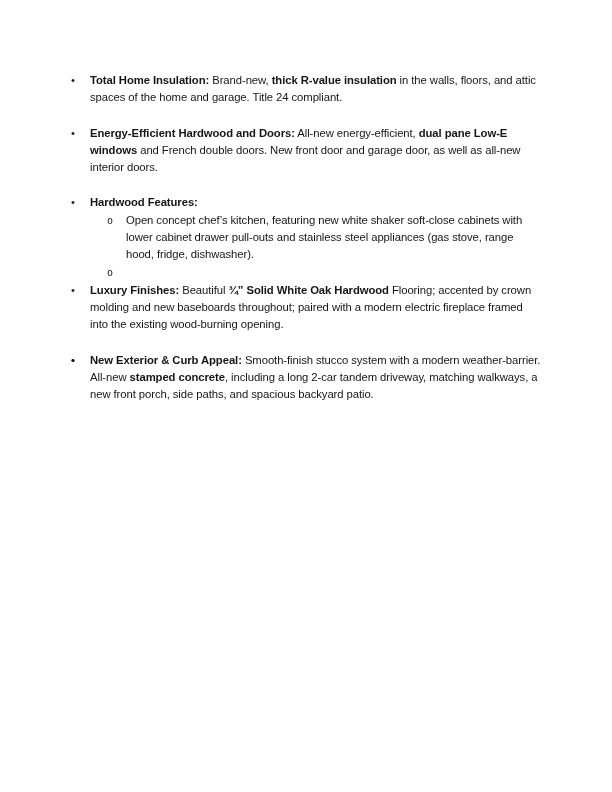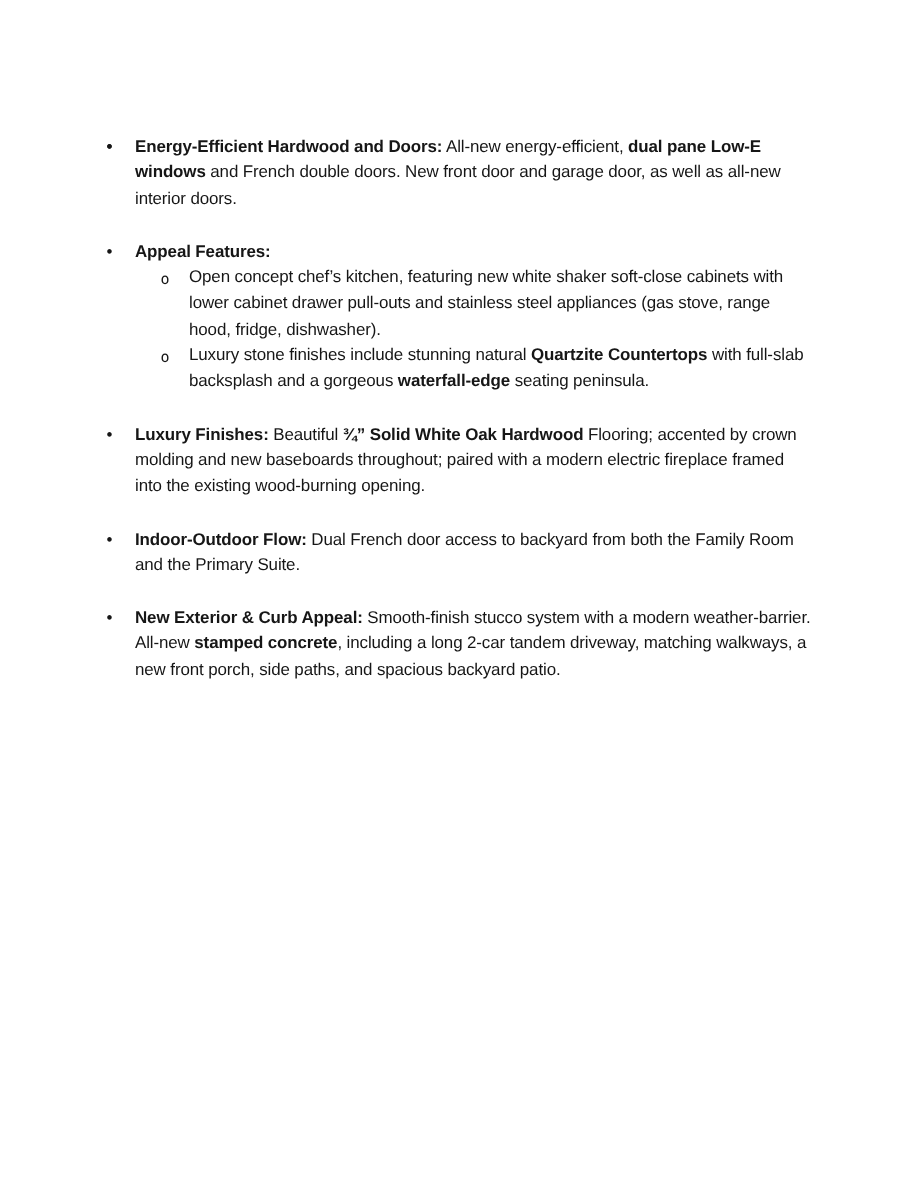--- a/index.html
+++ b/index.html
@@ -61,24 +61,24 @@
   .run-bold {
     font-weight: bold;
   }
 </style>
 </head>
 <body>
 
 <div class="page">
   <div class="content">
     <ul class="l1-list">
-        <li class="l1-item"><span class="l1-marker">•</span></li>
+        <li class="l1-item"><span class="l1-marker">•</span><span class="para"><span class="run-bold">Total Home Insulation:</span><span class="run"> Brand-new, </span><span class="run-bold">thick R-value insulation</span><span class="run"> in the walls, floors, and attic spaces of the home and garage. Title 24 compliant.</span></span></li>
         <li class="l1-item"><span class="l1-marker">•</span><span class="para"><span class="run-bold">Energy-Efficient Hardwood and Doors:</span><span class="run"> All-new energy-efficient, </span><span class="run-bold">dual pane Low-E windows</span><span class="run"> and French double doors. New front door and garage door, as well as all-new interior doors.</span></span></li>
-        <li class="l1-item"><span class="l1-marker">•</span><span class="para"><span class="run-bold">Appeal Features:</span></span><ul class="l2-list">
+        <li class="l1-item"><span class="l1-marker">•</span><span class="para"><span class="run-bold">Hardwood Features:</span></span><ul class="l2-list">
             <li class="l2-item"><span class="l2-marker">o</span><span class="para"><span class="run">Open concept chef’s kitchen, featuring new white shaker soft-close cabinets with lower cabinet drawer pull-outs and stainless steel appliances (gas stove, range hood, fridge, dishwasher).</span></span></li>
-            <li class="l2-item"><span class="l2-marker">o</span><span class="para"><span class="run">Luxury stone finishes include stunning natural </span><span class="run-bold">Quartzite Countertops</span><span class="run"> with full-slab backsplash and a gorgeous </span><span class="run-bold">waterfall-edge</span><span class="run"> seating peninsula.</span></span></li>
+            <li class="l2-item"><span class="l2-marker">o</span></li>
           </ul></li>
         <li class="l1-item"><span class="l1-marker">•</span><span class="para"><span class="run-bold">Luxury Finishes:</span><span class="run"> Beautiful </span><span class="run-bold">¾” Solid White Oak Hardwood</span><span class="run"> Flooring; accented by crown molding and new baseboards throughout; paired with a modern electric fireplace framed into the existing wood-burning opening.</span></span></li>
-        <li class="l1-item"><span class="l1-marker">•</span><span class="para"><span class="run-bold">Indoor-Outdoor Flow:</span><span class="run"> Dual French door access to backyard from both the Family Room and the Primary Suite.</span></span></li>
+        <li class="l1-item"><span class="l1-marker">•</span></li>
         <li class="l1-item"><span class="l1-marker">•</span><span class="para"><span class="run-bold">New Exterior &amp; Curb Appeal:</span><span class="run"> Smooth-finish stucco system with a modern weather-barrier. All-new </span><span class="run-bold">stamped concrete</span><span class="run">, including a long 2-car tandem driveway, matching walkways, a new front porch, side paths, and spacious backyard patio.</span></span></li>
       </ul>
   </div>
 </div>
 
 </body></html>

